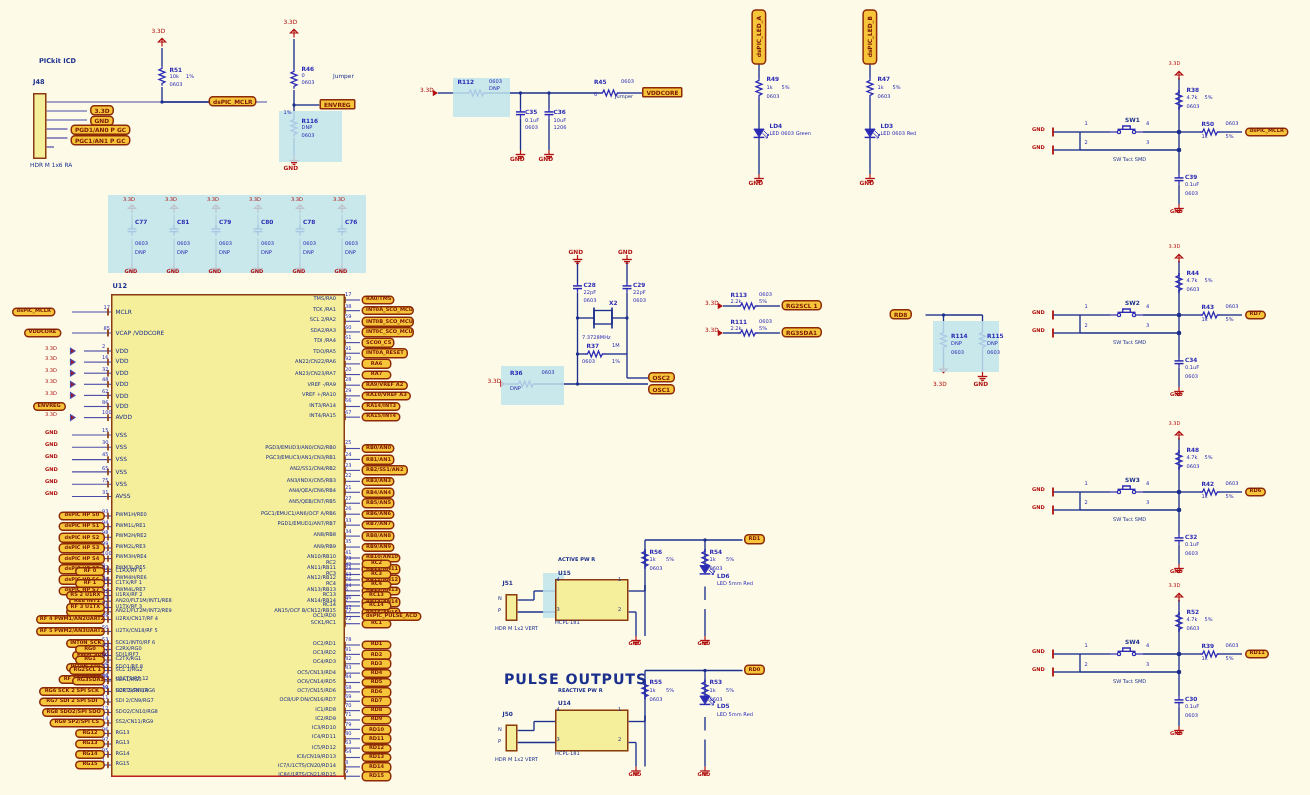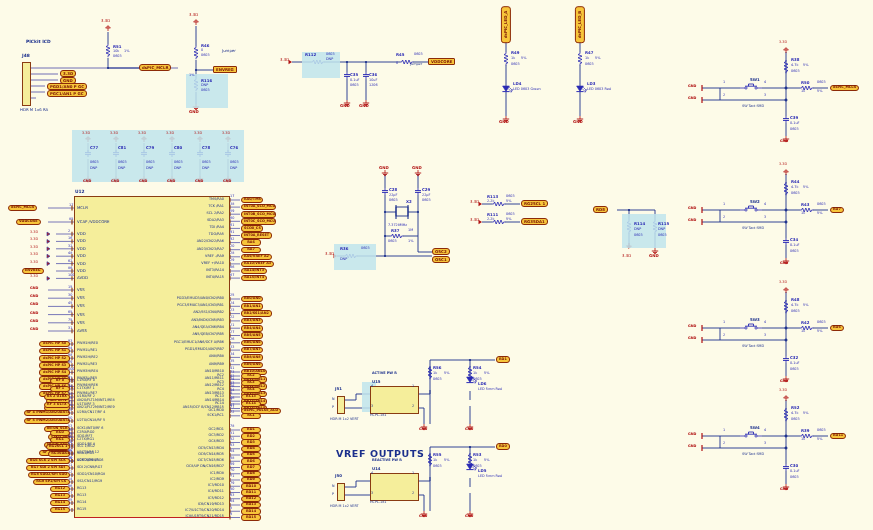--- a/index.html
+++ b/index.html
@@ -1139,21 +1139,21 @@
         <div class="t f35 tnavy bold" style="left: 750px; top: 426px;">SW4</div>
         <div class="t f3 tred bold" style="left: 688px; top: 433px;">GND</div>
         <div class="t f3 tred bold" style="left: 688px; top: 445px;">GND</div>
         <div class="t f3 tblue" style="left: 723px; top: 429px;">1</div>
         <div class="t f3 tblue" style="left: 723px; top: 442px;">2</div>
         <div class="t f3 tblue" style="left: 764px; top: 429px;">4</div>
         <div class="t f3 tblue" style="left: 764px; top: 442px;">3</div>
         <div class="t f3 tnavy" style="left: 742px; top: 453px;">SW Tact SMD</div>
       </div>
 
-    <div class="t f8 tnavy bold" style="left:336px;top:449px;letter-spacing:.6px;">VREF OUTPUTS</div>
+    <div class="t f8 tnavy bold" style="left:336px;top:449px;letter-spacing:.6px;">PULSE OUTPUTS</div>
     <div id="pulse-text">
         <div class="t f35 tnavy bold" style="left: 335px; top: 387px;">J51</div>
         <div class="t f3 tnavy" style="left: 332px; top: 398px;">N</div>
         <div class="t f3 tnavy" style="left: 332px; top: 406px;">P</div>
         <div class="t f3 tnavy" style="left: 330px; top: 418px;">HDR M 1x2 VERT</div>
         <div class="t f35 tnavy bold" style="left: 372px; top: 380px;">U15</div>
         <div class="t f3 tnavy" style="left: 370px; top: 414px;">HCPL-181</div>
         <div class="t f3 tnavy" style="left: 371px; top: 385px;">4</div>
         <div class="t f3 tnavy" style="left: 371px; top: 405px;">3</div>
         <div class="t f3 tnavy" style="left: 412px; top: 385px;">1</div>

